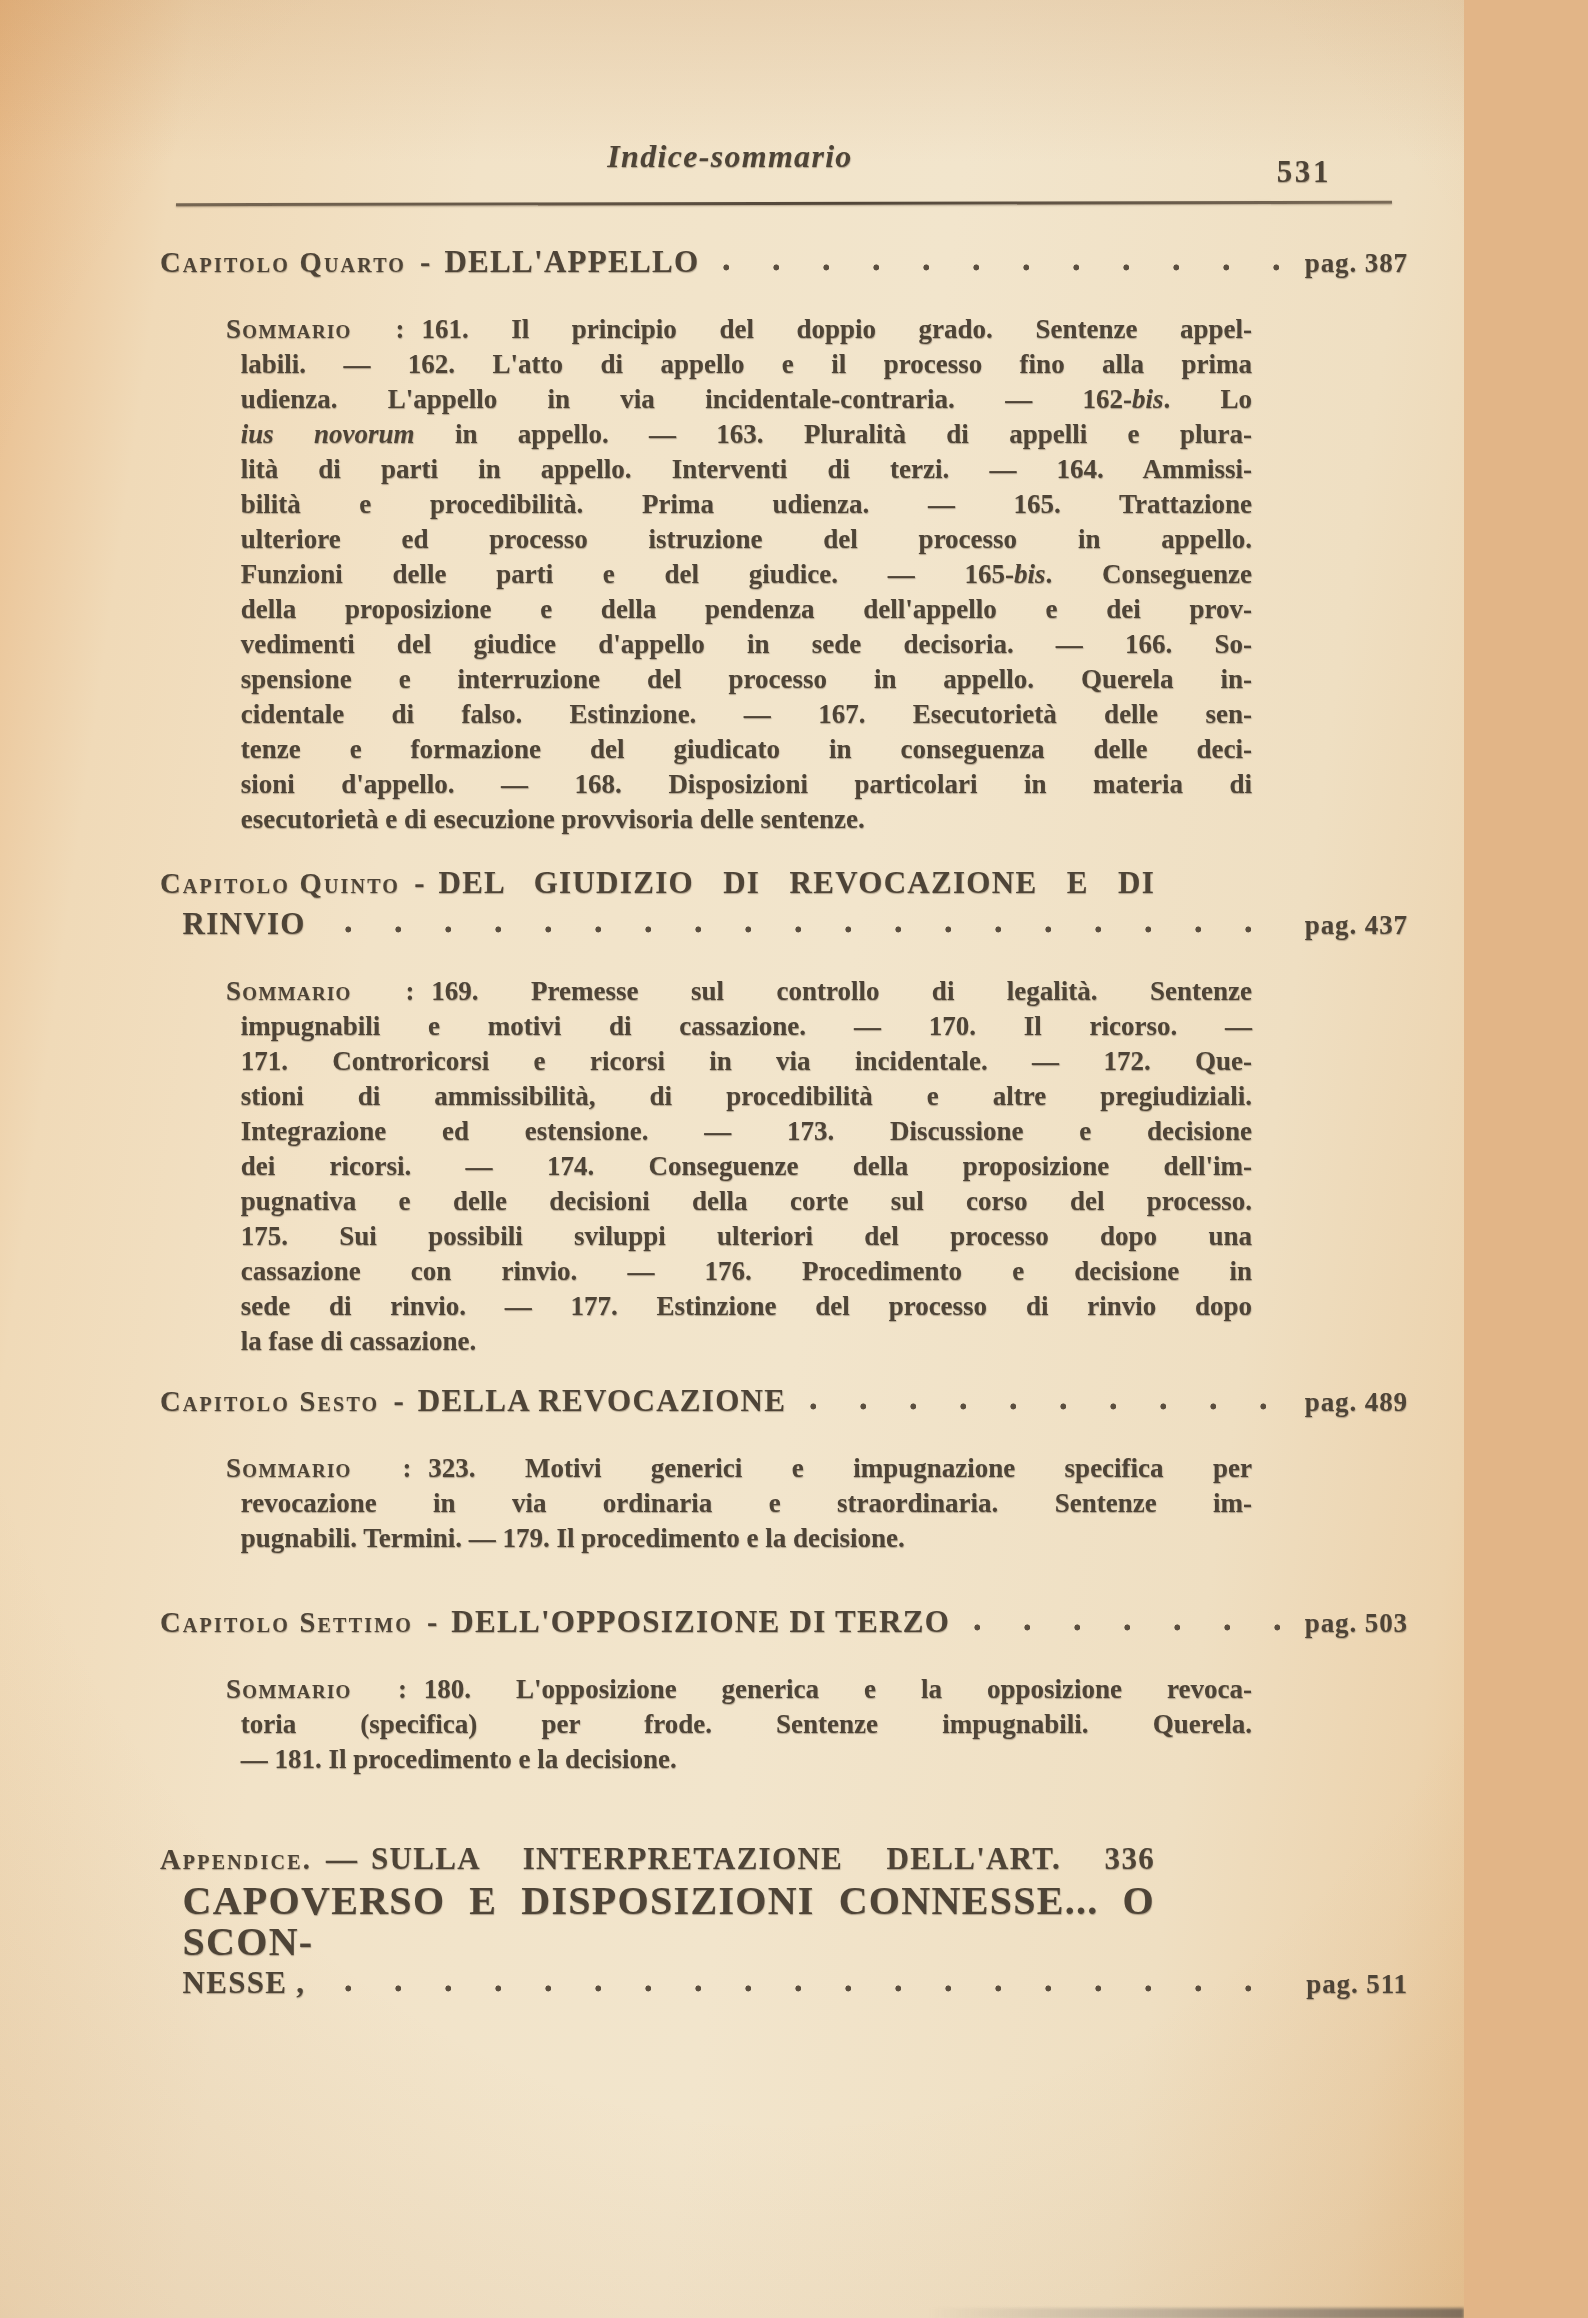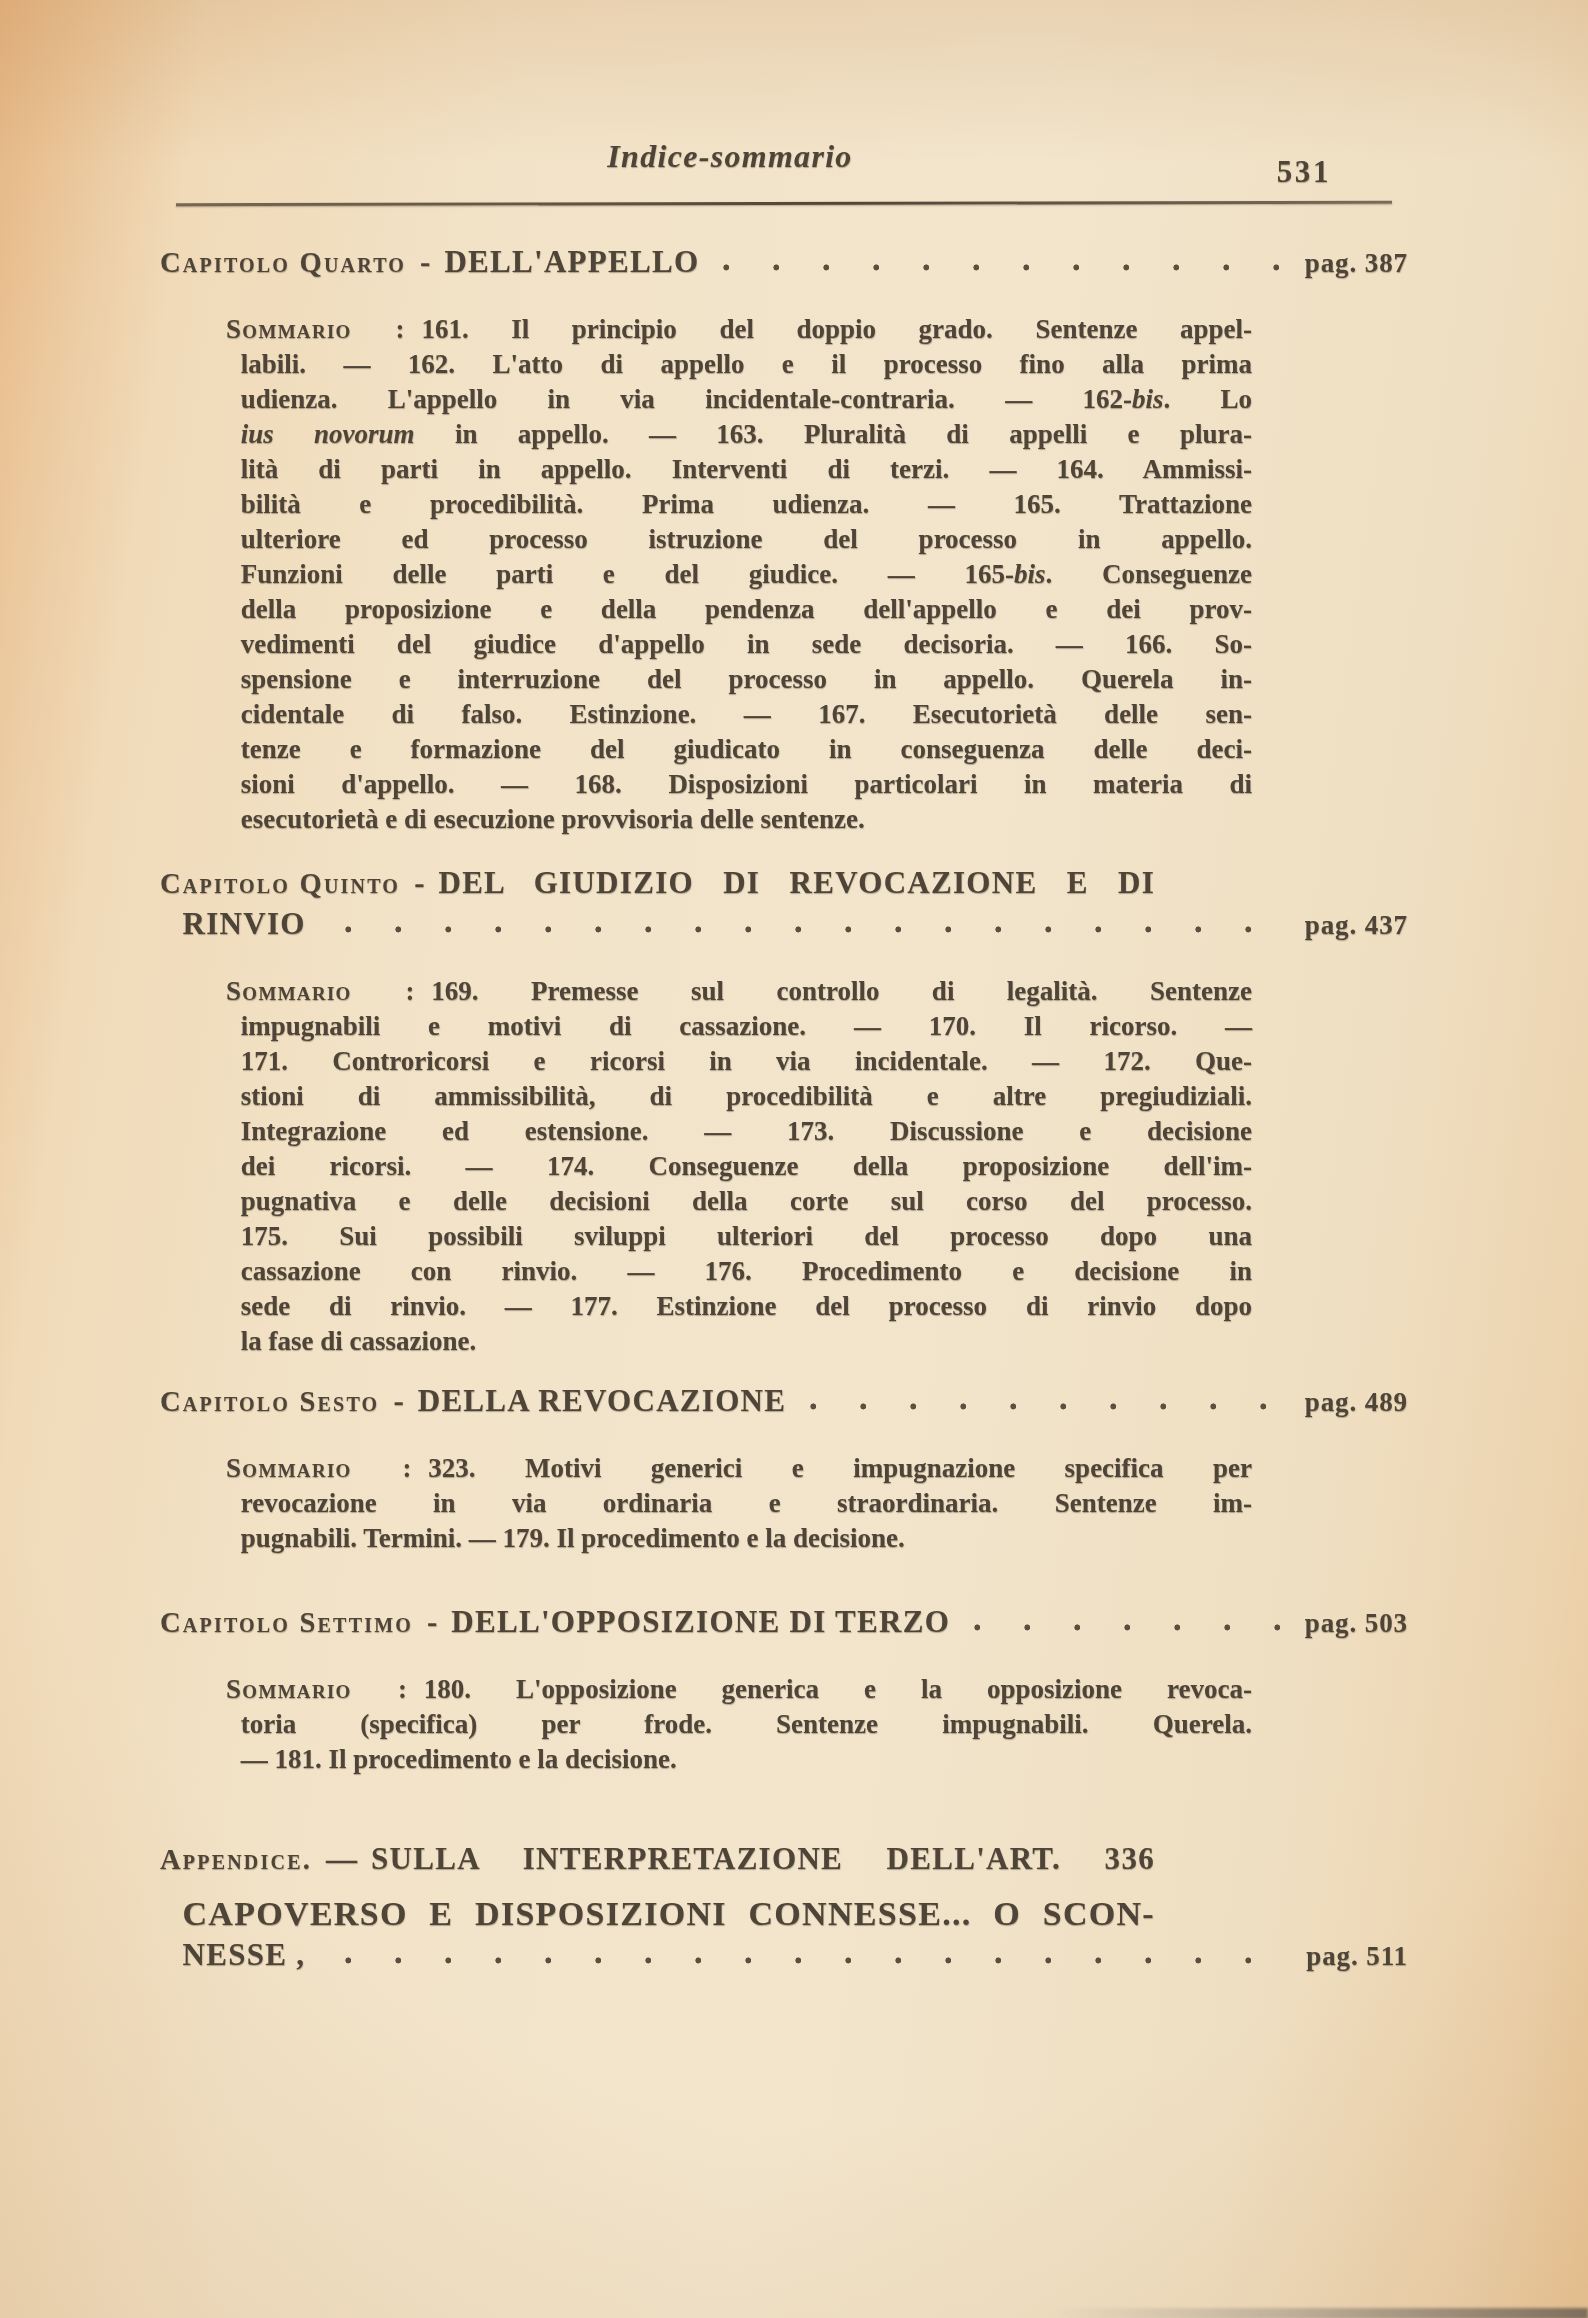--- a/index.html
+++ b/index.html
@@ -1,17 +1,17 @@
 <!DOCTYPE html>
 <html style="font-size:14px"><head>
 <meta charset="utf-8">
 <style>
   html,body { margin:0; padding:0; background:#e2b587; }
   .page {
-    position:relative; width:1588px; height:2319px; overflow:hidden;
+    position:relative; width:1464px; height:2319px; overflow:hidden;
     font-family:"Liberation Serif","DejaVu Serif",serif;
     font-weight:700;
     color:#4e4437;
     text-shadow:0.4px 0.7px 1.1px rgba(92,76,58,0.45);
     background:
       linear-gradient(to bottom, rgba(196,136,76,0.20), rgba(196,136,76,0) 7%),
       radial-gradient(ellipse 115% 95% at 54% 42%,
         rgba(0,0,0,0) 0%, rgba(0,0,0,0) 52%,
         rgba(176,114,52,0.14) 76%, rgba(160,98,44,0.34) 94%, rgba(148,88,40,0.44) 100%),
       linear-gradient(98deg, #e8ba88 0%, #f0dab8 11%, #f2e3c8 28%, #f2e5cc 55%, #efdfc2 80%, #ecd3ae 93%, #e9c698 100%);
@@ -51,22 +51,22 @@
     background-size:50px 8.7px; background-repeat:repeat-x; background-position:left center;
   }
   .pageref { white-space:nowrap; font-size:27px; letter-spacing:0.9px; }
   .som { margin:28.6px 156px 0 66px; font-size:27px; line-height:35px; }
   .tline { text-align:justify; text-align-last:justify; }
   .tline-last { text-align-last:left; }
   .som-rest { padding-left:14.7px; }
   .som-label { font-variant:small-caps; letter-spacing:1.3px; margin-right:15.6px; }
   .app-line2 {
     margin-left:22.5px; margin-right:253px;
-    font-size:34px; line-height:41px; letter-spacing:1.3px;
-    text-align:justify; text-align-last:justify;margin-top:13px;
+    font-size:40px; line-height:41px; letter-spacing:1.3px;
+    text-align:justify; text-align-last:justify;
   }
 </style>
 </head>
 <body>
 
 <div class="page">
 
   <div class="page-head">
     <div class="head-title">Indice-sommario</div>
     <div class="head-num">531</div>

